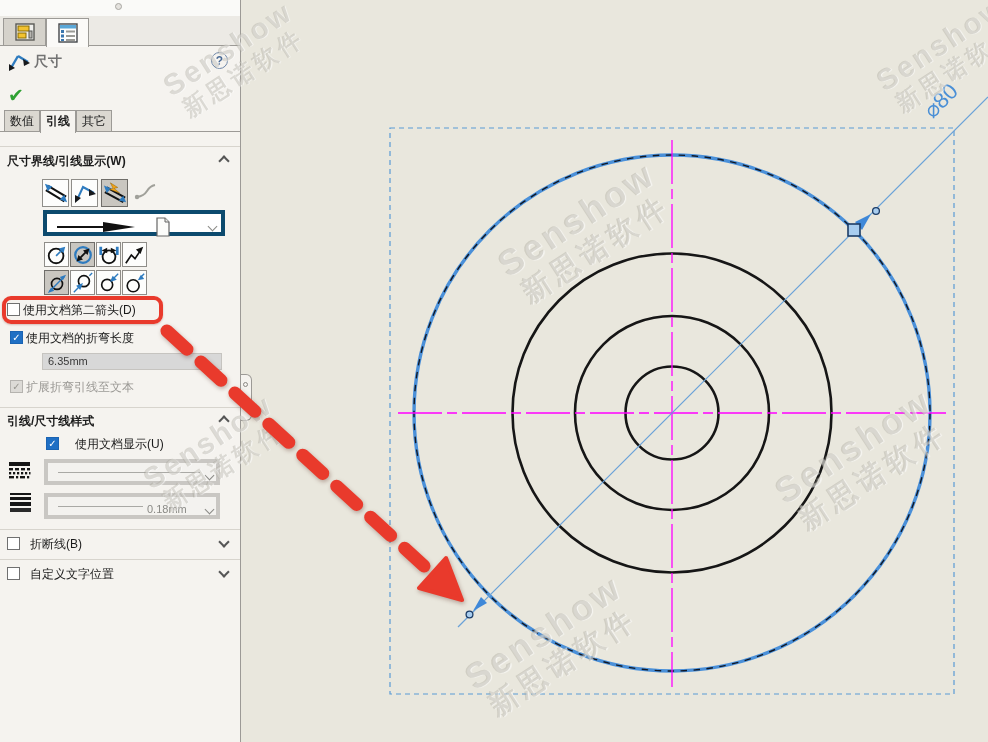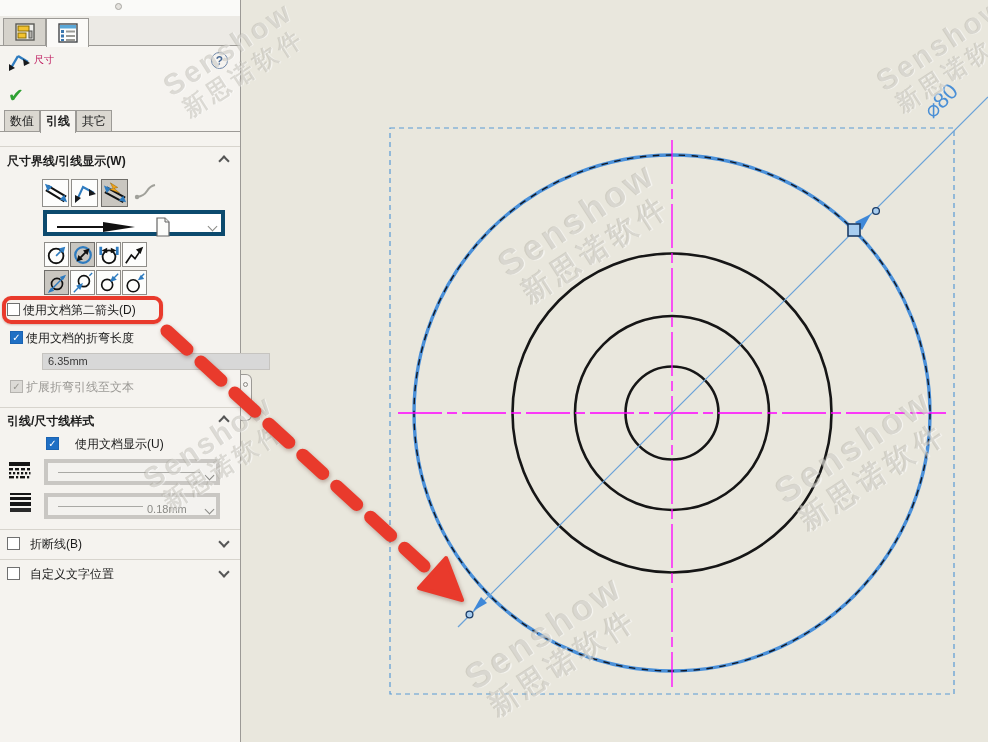--- a/index.html
+++ b/index.html
@@ -14,21 +14,21 @@
   .topstrip{position:absolute;left:0;top:0;right:0;height:16px;background:#fafaf8;}
   .topdot{position:absolute;left:115px;top:3px;width:7px;height:7px;border-radius:50%;
           border:1px solid #a8a6a2;background:#e4e2de;box-sizing:border-box;z-index:12;}
   .tabbar{position:absolute;left:0;top:16px;right:0;height:30px;background:#eceae5;
           border-bottom:1px solid #9c9a96;box-sizing:border-box;}
   .ttab{position:absolute;top:2px;width:43px;height:28px;border:1px solid #9c9a96;
         box-sizing:border-box;display:flex;align-items:center;justify-content:center;}
   .ttab.inact{background:#d5d2cb;}
   .ttab.act{background:#fbfaf8;height:29px;border-bottom:none;}
   .title-row{position:absolute;left:0;top:50px;right:0;height:26px;}
-  .title-txt{position:absolute;left:34px;top:3px;font-size:10px;font-weight:normal;color:#be185d;}
+  .title-txt{position:absolute;left:34px;top:3px;font-size:14px;font-weight:bold;color:#737373;}
   .help{position:absolute;left:211px;top:2px;width:17px;height:17px;border:1.5px solid #6e86a8;
         border-radius:50%;color:#4a6a96;font-size:12px;font-weight:bold;text-align:center;
         line-height:16px;box-sizing:border-box;}
   .help::after{content:"?";}
   .check{position:absolute;left:8px;top:84px;font-size:19px;font-weight:bold;color:#2fa133;}
   .check::after{content:"\2714";}
   .mtab{position:absolute;top:110px;height:22px;border:1px solid #9c9a96;background:#dbd8d1;
         font-size:12px;color:#222;text-align:center;line-height:21px;box-sizing:border-box;}
   .mtab.act{background:#f5f3ef;height:23px;border-bottom:none;z-index:2;}
   .mtabline{position:absolute;left:0;right:0;top:131px;height:1px;background:#9c9a96;}
@@ -291,21 +291,21 @@
     </svg>
   </div>
 
   <div class="redbox"></div>
   <span class="cb" style="left:7px;top:303px;"></span>
   <span class="cblab" style="left:23px;top:302px;">使用文档第二箭头(D)</span>
 
   <span class="cb on" style="left:10px;top:331px;"></span>
   <span class="cblab" style="left:26px;top:330px;">使用文档的折弯长度</span>
 
-  <div class="field" style="left:42px;top:353px;width:228px;height:17px;">6.35mm</div>
+  <div class="field" style="left:42px;top:353px;width:180px;height:17px;">6.35mm</div>
 
   <span class="cb dis" style="left:10px;top:380px;"></span>
   <span class="cblab dim" style="left:26px;top:379px;">扩展折弯引线至文本</span>
 
   <div class="hr" style="top:407px;"></div>
 
   <div class="sechead" style="top:413px;">引线/尺寸线样式</div>
   <span class="chev up chevpos" style="top:417px;"></span>
 
   <span class="cb on" style="left:46px;top:437px;"></span>

